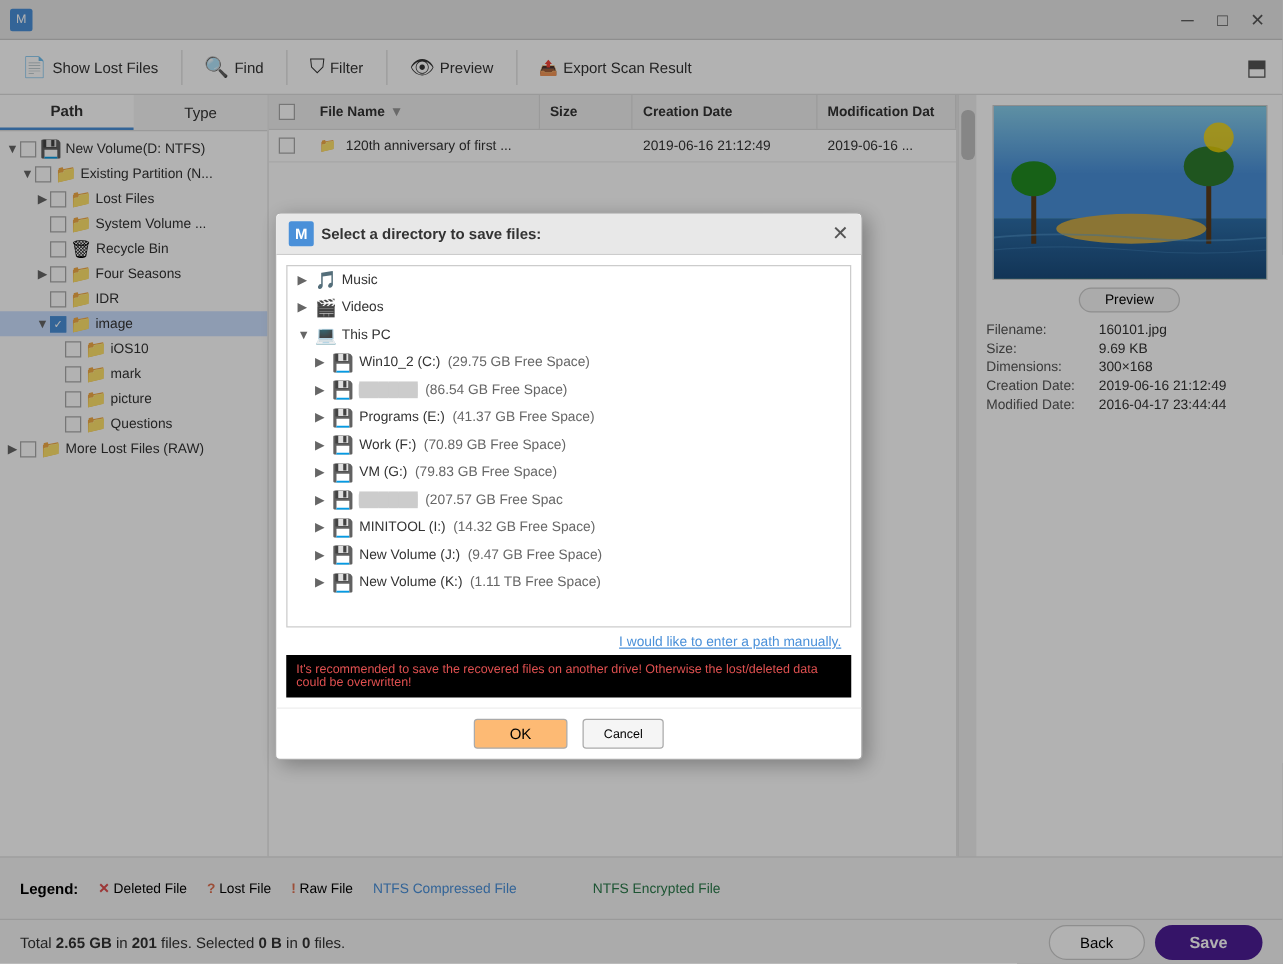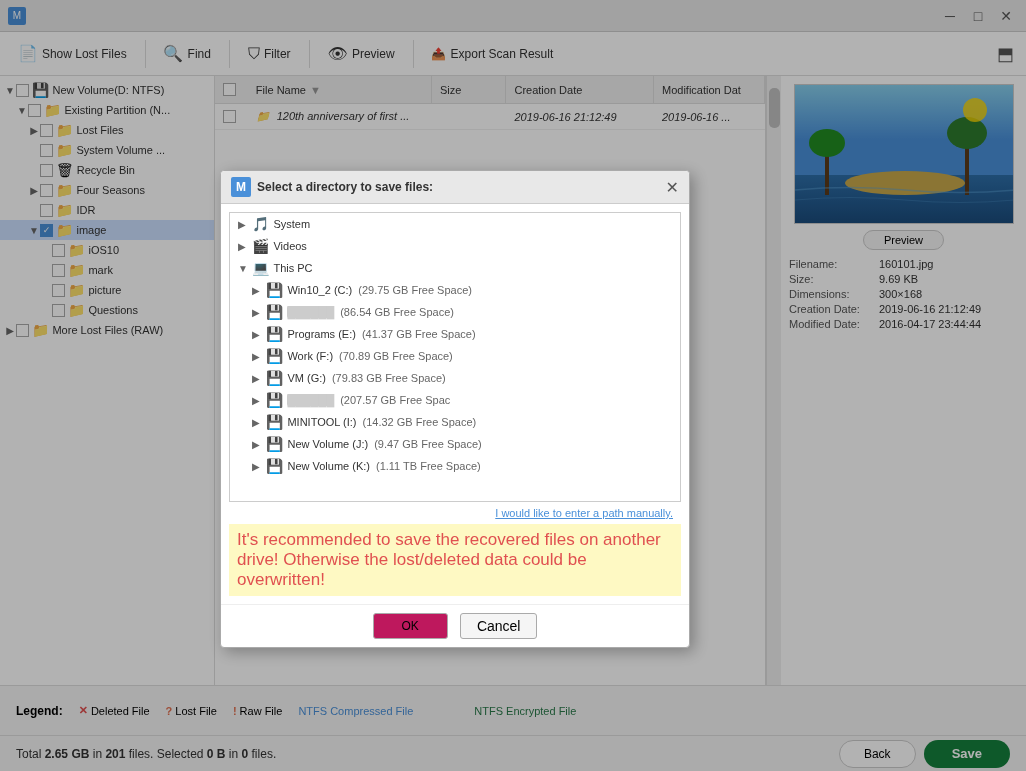--- a/index.html
+++ b/index.html
@@ -54,27 +54,27 @@
     .tree-toggle { width: 12px; height: 12px; display: inline-flex; align-items: center; justify-content: center; font-size: 10px; color: #666; }
     .tree-check { width: 13px; height: 13px; border: 1px solid #aaa; background: #fff; display: inline-flex; align-items: center; justify-content: center; margin-right: 3px; font-size: 9px; }
     .tree-check.checked { background: #4a90d9; border-color: #4a90d9; color: white; }
     .folder-icon { font-size: 14px; margin-right: 3px; }
     .tree-label { font-size: 11px; color: #333; white-space: nowrap; overflow: hidden; text-overflow: ellipsis; }
 
     
     .file-list-area { flex: 1; background: #fff; border-right: 1px solid #ddd; overflow: auto; }
     .file-list-header { display: flex; align-items: center; background: #f0f0f0; border-bottom: 1px solid #ddd; height: 28px; }
     .file-list-header-check { width: 36px; display: flex; align-items: center; justify-content: center; }
-    .col-header { padding: 0 8px; font-size: 11px; color: #333; font-weight: normal; border-right: 1px solid #ddd; height: 100%; display: flex; align-items: center; cursor: pointer; }
+    .col-header { padding: 0 8px; font-size: 11px; color: #333; font-weight: bold; border-right: 1px solid #ddd; height: 100%; display: flex; align-items: center; cursor: pointer; }
     .col-name { width: 200px; }
     .col-size { width: 80px; }
     .col-creation { width: 160px; }
     .col-modification { width: 120px; }
 
-    .file-row { display: flex; align-items: center; border-bottom: 1px solid #f0f0f0; height: 26px; font-style: italic; }
+    .file-row { display: flex; align-items: center; border-bottom: 1px solid #f0f0f0; height: 26px; }
     .file-row-check { width: 36px; display: flex; align-items: center; justify-content: center; }
     .file-cell { padding: 0 8px; font-size: 11px; color: #333; overflow: hidden; text-overflow: ellipsis; white-space: nowrap; }
 
     
     .preview-panel { width: 245px; background: #fff; display: flex; flex-direction: column; align-items: center; padding: 8px; }
     .preview-image { width: 220px; height: 140px; background: linear-gradient(135deg, #87CEEB 0%, #4682B4 40%, #228B22 60%, #90EE90 100%); border: 1px solid #ccc; display: flex; align-items: center; justify-content: center; position: relative; overflow: hidden; }
     .preview-image-content { width: 100%; height: 100%; background: linear-gradient(180deg, #6BB8E8 0%, #4a90d9 30%, #2d6ea8 50%, #1a5c8a 60%, #3a8a3a 70%, #5aaa5a 80%, #7abb7a 90%); position: relative; }
     .preview-btn { margin-top: 6px; padding: 3px 20px; border: 1px solid #ccc; background: #f5f5f5; border-radius: 12px; cursor: pointer; font-size: 11px; }
     .preview-info { width: 100%; margin-top: 8px; }
     .info-row { display: flex; font-size: 11px; margin-bottom: 3px; }
@@ -88,42 +88,42 @@
     
     .status-bar { height: 50px; background: #f5f5f5; border-top: 1px solid #ddd; display: flex; align-items: center; padding: 0 16px; gap: 16px; }
     .legend-label { font-weight: bold; font-size: 12px; }
     .legend-item { display: flex; align-items: center; gap: 3px; font-size: 11px; }
 
     
     .bottom-bar { height: 36px; background: #f5f5f5; border-top: 1px solid #ddd; display: flex; align-items: center; justify-content: space-between; padding: 0 16px; }
     .bottom-total { font-size: 12px; color: #333; }
     .bottom-btns { display: flex; gap: 8px; }
     .back-btn { padding: 6px 24px; border: 1px solid #ccc; background: #fff; border-radius: 16px; cursor: pointer; font-size: 12px; }
-    .save-btn { padding: 6px 28px; border: none; background: #15803d; border-radius: 16px; cursor: pointer; font-size: 13px; color: white; font-weight: bold; }
+    .save-btn { padding: 6px 28px; border: none; background: #4c1d95; border-radius: 16px; cursor: pointer; font-size: 13px; color: white; font-weight: bold; }
 
     
     .modal-overlay { position: fixed; top: 0; left: 0; width: 1026px; height: 771px; background: rgba(0,0,0,0.3); z-index: 100; display: flex; align-items: flex-start; justify-content: flex-start; }
     .modal { position: absolute; top: 170px; left: 220px; width: 470px; background: #fff; border: 1px solid #aaa; border-radius: 4px; box-shadow: 4px 4px 16px rgba(0,0,0,0.3); z-index: 101; }
     .modal-header { background: #e8e8e8; border-bottom: 1px solid #ccc; padding: 6px 10px; display: flex; align-items: center; justify-content: space-between; border-radius: 4px 4px 0 0; }
     .modal-title { display: flex; align-items: center; gap: 6px; font-size: 12px; font-weight: bold; color: #333; }
     .modal-title-icon { width: 20px; height: 20px; background: #4a90d9; border-radius: 2px; display: flex; align-items: center; justify-content: center; font-size: 12px; color: white; }
     .modal-close { border: none; background: transparent; cursor: pointer; font-size: 16px; color: #555; }
     .modal-body { padding: 8px; }
     .dir-tree { border: 1px solid #ccc; height: 290px; overflow-y: auto; background: #fff; }
     .dir-item { display: flex; align-items: center; padding: 3px 6px; cursor: pointer; user-select: none; }
     .dir-toggle { width: 14px; font-size: 10px; color: #666; display: inline-flex; align-items: center; }
     .dir-icon { font-size: 14px; margin-right: 4px; }
     .dir-label { font-size: 11px; color: #333; }
     .dir-space { font-size: 11px; color: #666; margin-left: 6px; }
     .modal-link { text-align: right; padding: 4px 8px; }
     .modal-link a { font-size: 11px; color: #4a90d9; text-decoration: underline; cursor: pointer; }
-    .modal-warning { background: #fef9c3; padding: 6px 8px; font-size: 17px; color: #e05050; }
+    .modal-warning { background: #000000; padding: 6px 8px; font-size: 10px; color: #e05050; }
     .modal-footer { display: flex; justify-content: center; gap: 12px; padding: 8px; border-top: 1px solid #eee; }
-    .modal-ok { padding: 4px 28px; border: 1px solid #aaa; background: #be185d; cursor: pointer; font-size: 12px; border-radius: 3px; }
-    .modal-cancel { padding: 4px 16px; border: 1px solid #aaa; background: #f5f5f5; cursor: pointer; font-size: 14px; border-radius: 3px; }
+    .modal-ok { padding: 4px 28px; border: 1px solid #aaa; background: #fdba74; cursor: pointer; font-size: 12px; border-radius: 3px; }
+    .modal-cancel { padding: 4px 16px; border: 1px solid #aaa; background: #f5f5f5; cursor: pointer; font-size: 10px; border-radius: 3px; }
 
     
     .dir-tree::-webkit-scrollbar { width: 12px; }
     .dir-tree::-webkit-scrollbar-track { background: #f0f0f0; }
     .dir-tree::-webkit-scrollbar-thumb { background: #c0c0c0; border-radius: 6px; }
   </style>
 </head>
 <body>
 
 <div class="title-bar">
@@ -161,20 +161,24 @@
   <button class="toolbar-export-btn">
     <span class="icon">📤</span>
     <span>Export Scan Result</span>
   </button>
   <button class="toolbar-share">⬒</button>
 </div>
 
 <div class="main">
 
   <div class="left-panel">
+    <div class="tabs-bar">
+      <button class="tab active">Path</button>
+      <button class="tab">Type</button>
+    </div>
     <div class="tree">
 
       <div class="tree-item" style="padding-left:4px;">
         <span class="tree-toggle">▼</span>
         <span class="tree-check"></span>
         <span class="folder-icon">💾</span>
         <span class="tree-label">New Volume(D: NTFS)</span>
       </div>
 
       <div class="tree-item" style="padding-left:16px;">
@@ -400,21 +404,21 @@
         <span>Select a directory to save files:</span>
       </div>
       <button class="modal-close">✕</button>
     </div>
     <div class="modal-body">
       <div class="dir-tree">
 
         <div class="dir-item" style="padding-left:8px;">
           <span class="dir-toggle">▶</span>
           <span class="dir-icon">🎵</span>
-          <span class="dir-label">System</span>
+          <span class="dir-label">Music</span>
         </div>
 
         <div class="dir-item" style="padding-left:8px;">
           <span class="dir-toggle">▶</span>
           <span class="dir-icon">🎬</span>
           <span class="dir-label">Videos</span>
         </div>
 
         <div class="dir-item" style="padding-left:8px;">
           <span class="dir-toggle">▼</span>

